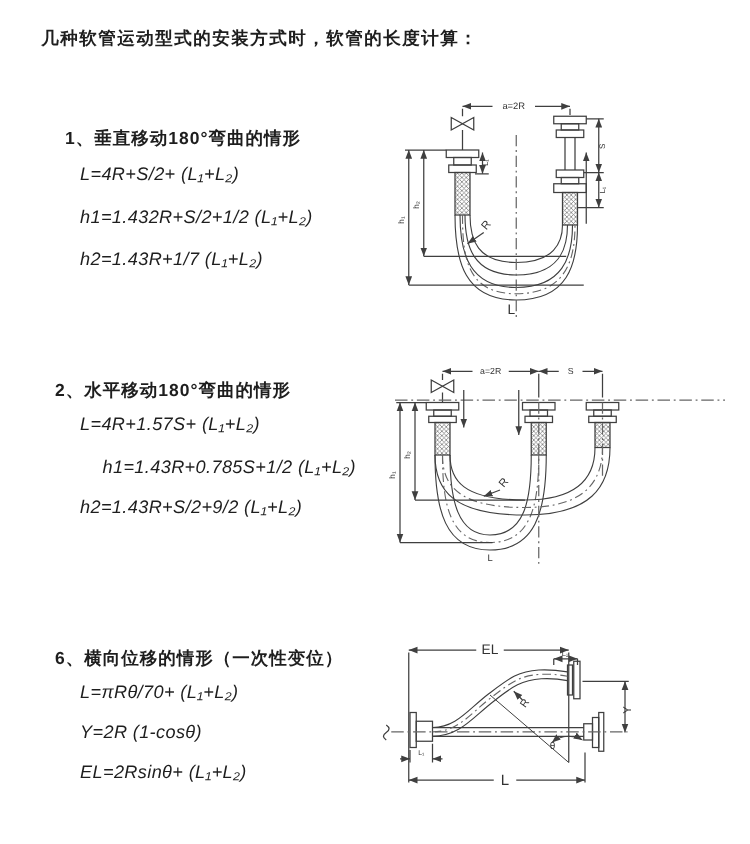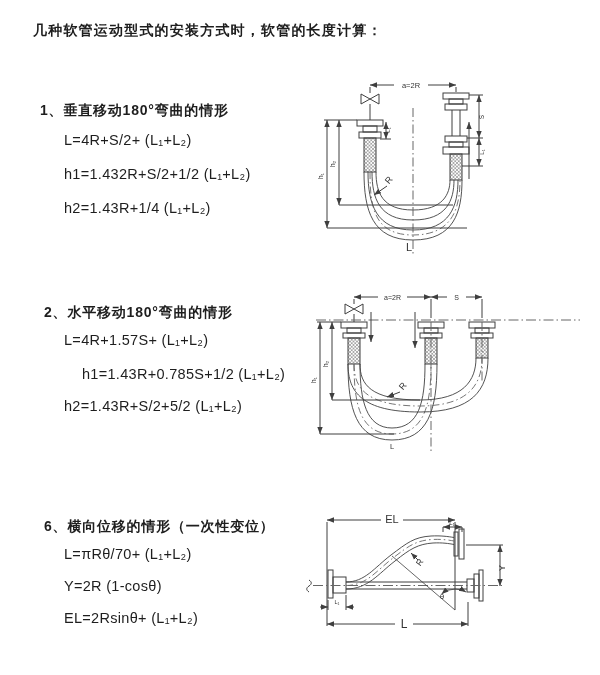--- a/index.html
+++ b/index.html
@@ -4,22 +4,22 @@
 <style>
   html,body{margin:0;padding:0;}
   body{
     width:600px;height:675px;position:relative;background:#ffffff;
     font-family:"Liberation Sans","DejaVu Sans",sans-serif;
     color:#1e1e1e;overflow:hidden;
   }
   .t{position:absolute;white-space:nowrap;}
   .title{left:33px;top:22px;font-size:14px;font-weight:bold;letter-spacing:1.2px;text-align:center;}
   .h{font-size:14px;font-weight:bold;letter-spacing:0.8px;}
-  .f{font-size:14.5px;letter-spacing:0.3px;}
-  .sec1h{left:40px;top:102px;text-align:right;}
+  .f{font-size:14.5px;letter-spacing:0.3px;font-style:italic;}
+  .sec1h{left:52px;top:102px;text-align:right;}
   .sec1f1{left:64px;top:132px;}
   .sec1f2{left:64px;top:166px;}
   .sec1f3{left:64px;top:200px;}
   .sec2h{left:44px;top:304px;}
   .sec2f1{left:64px;top:332px;text-align:center;}
   .sec2f2{left:82px;top:366px;}
   .sec2f3{left:64px;top:398px;}
   .sec3h{left:44px;top:518px;}
   .sec3f1{left:64px;top:546px;}
   .sec3f2{left:64px;top:578px;}
@@ -43,26 +43,26 @@
       <path d="M0,3.5 L3.5,0 M0,0 L3.5,3.5" stroke="#7a7a7a" stroke-width="0.6"></path>
     </pattern>
   </defs>
 </svg>
 
 <div class="t title">几种软管运动型式的安装方式时，软管的长度计算：</div>
 
 <div class="t h sec1h">1、垂直移动180°弯曲的情形</div>
 <div class="t f sec1f1">L=4R+S/2+ (L₁+L₂)</div>
 <div class="t f sec1f2">h1=1.432R+S/2+1/2 (L₁+L₂)</div>
-<div class="t f sec1f3">h2=1.43R+1/4 (L₁+L₂)</div>
+<div class="t f sec1f3">h2=1.43R+1/7 (L₁+L₂)</div>
 
 <div class="t h sec2h">2、水平移动180°弯曲的情形</div>
 <div class="t f sec2f1">L=4R+1.57S+ (L₁+L₂)</div>
 <div class="t f sec2f2">h1=1.43R+0.785S+1/2 (L₁+L₂)</div>
-<div class="t f sec2f3">h2=1.43R+S/2+5/2 (L₁+L₂)</div>
+<div class="t f sec2f3">h2=1.43R+S/2+9/2 (L₁+L₂)</div>
 
 <div class="t h sec3h">6、横向位移的情形（一次性变位）</div>
 <div class="t f sec3f1">L=πRθ/70+ (L₁+L₂)</div>
 <div class="t f sec3f2">Y=2R (1-cosθ)</div>
 <div class="t f sec3f3">EL=2Rsinθ+ (L₁+L₂)</div>
 
 <div class="diag d1">
 <svg width="280" height="190" viewBox="0 0 280 190">
   <g stroke="#3f3f3f" stroke-width="1" fill="none">
 

